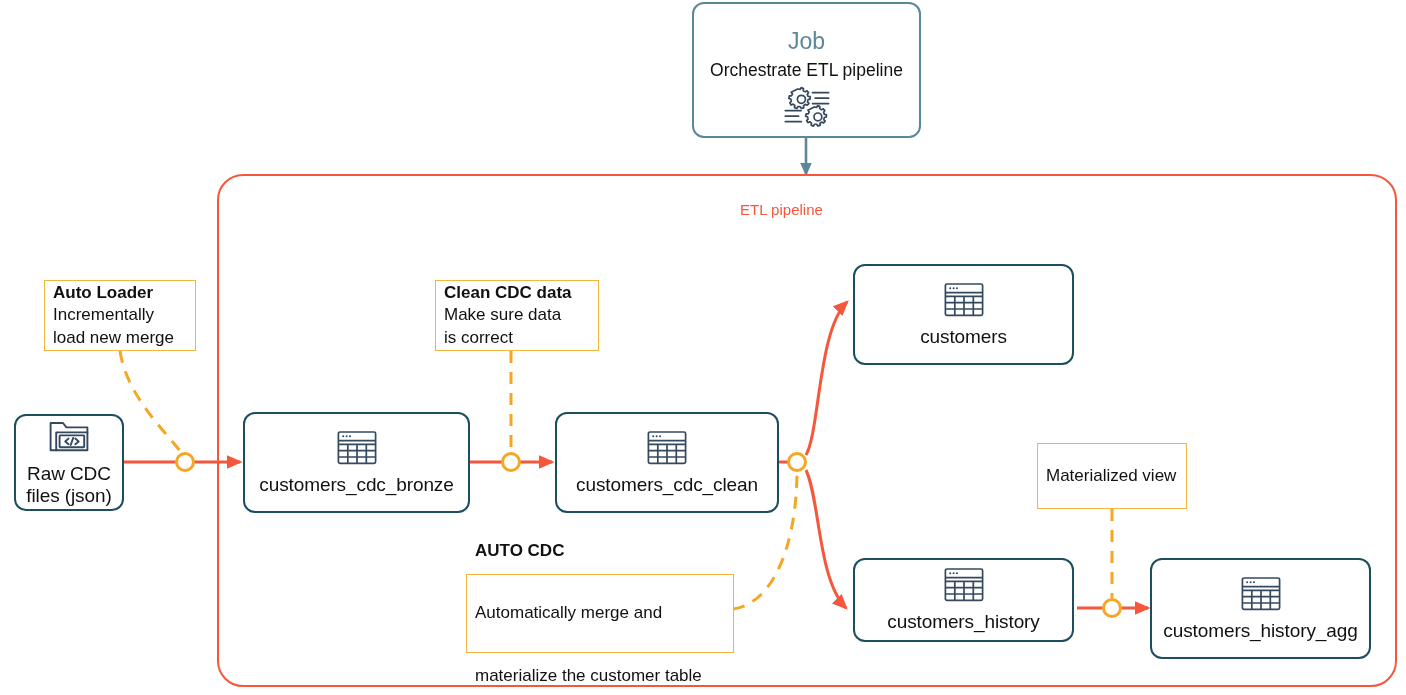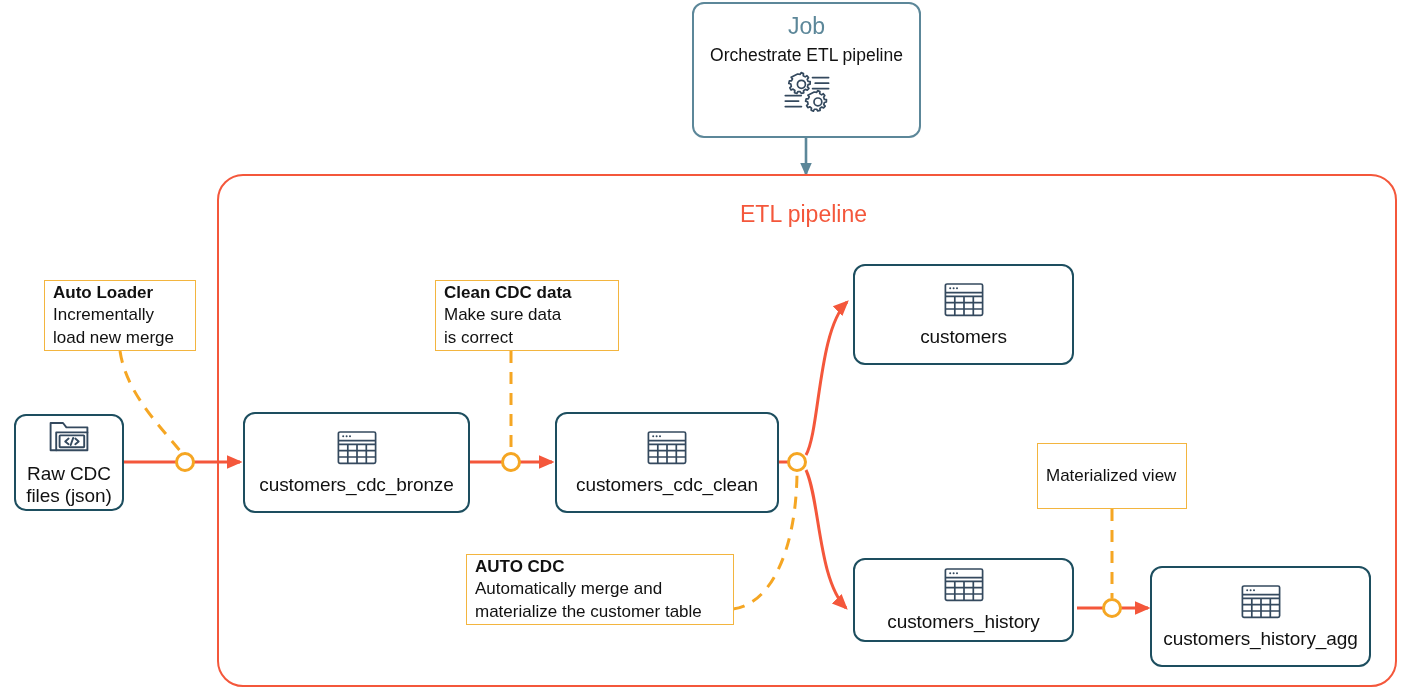--- a/index.html
+++ b/index.html
@@ -51,21 +51,21 @@
   }
   .job-box {
     position: absolute;
     box-sizing: border-box;
     border: 2.5px solid #5c8799;
     border-radius: 12px;
     background: #ffffff;
     display: flex;
     flex-direction: column;
     align-items: center;
-    padding-top: 10px;
+    padding-top: 25px;
   }
   .job-title {
     font-size: 23px;
     color: #5c8799;
     line-height: 1.1;
     margin-bottom: 6px;
   }
   .job-sub {
     font-size: 17.5px;
     color: #111111;
@@ -75,21 +75,21 @@
   }
   .pipeline-box {
     position: absolute;
     box-sizing: border-box;
     border: 2.5px solid #f4573b;
     border-radius: 26px;
     background: transparent;
   }
   .pipeline-title {
     position: absolute;
-    font-size: 23px;
+    font-size: 15px;
     color: #f4573b;
     white-space: nowrap;
   }
   .note {
     position: absolute;
     box-sizing: border-box;
     border: 1.6px solid #f3b53f;
     background: #ffffff;
     display: flex;
     flex-direction: column;
@@ -300,21 +300,21 @@
         <g fill="#34495e">
           <circle cx="7.2" cy="7.3" r="1.0"></circle>
           <circle cx="10.6" cy="7.3" r="1.0"></circle>
           <circle cx="14.0" cy="7.3" r="1.0"></circle>
         </g>
       </svg>
     </span>
     <div class="node-label">customers_history</div>
   </div>
 
-  <div class="node" style="left:1150px; top:558px; width:221px; height:101px;margin-top:8px;">
+  <div class="node" style="left:1150px; top:558px; width:221px; height:101px;">
     <span class="icon-wrap">
       <svg width="42" height="38" viewBox="0 0 42 38">
         <g fill="none" stroke="#34495e" stroke-width="1.7" stroke-linejoin="round">
           <rect x="2.4" y="3.0" width="37.2" height="31.4" rx="1.6"></rect>
           <path d="M2.4 11.6 L39.6 11.6"></path>
           <path d="M2.4 15.4 L39.6 15.4"></path>
           <path d="M2.4 21.6 L39.6 21.6"></path>
           <path d="M2.4 28.0 L39.6 28.0"></path>
           <path d="M11.8 15.4 L11.8 34.4"></path>
           <path d="M21.0 15.4 L21.0 34.4"></path>
@@ -329,27 +329,27 @@
     </span>
     <div class="node-label">customers_history_agg</div>
   </div>
 
   <div class="note" style="left:44px; top:280px; width:152px; height:71px;">
     <div class="note-line bold">Auto Loader</div>
     <div class="note-line">Incrementally</div>
     <div class="note-line">load new merge</div>
   </div>
 
-  <div class="note" style="left:435px; top:280px; width:184px; height:71px;">
+  <div class="note" style="left:435px; top:280px; width:164px; height:71px;">
     <div class="note-line bold">Clean CDC data</div>
     <div class="note-line">Make sure data</div>
     <div class="note-line">is correct</div>
   </div>
 
-  <div class="note" style="left:466px; top:554px; width:268px; height:71px;">
+  <div class="note" style="left:466px; top:574px; width:268px; height:79px;gap:40px;">
     <div class="note-line bold">AUTO CDC</div>
     <div class="note-line">Automatically merge and</div>
     <div class="note-line">materialize the customer table</div>
   </div>
 
   <div class="note" style="left:1037px; top:443px; width:150px; height:66px;">
     <div class="note-line">Materialized view</div>
   </div>
 
 </div>

